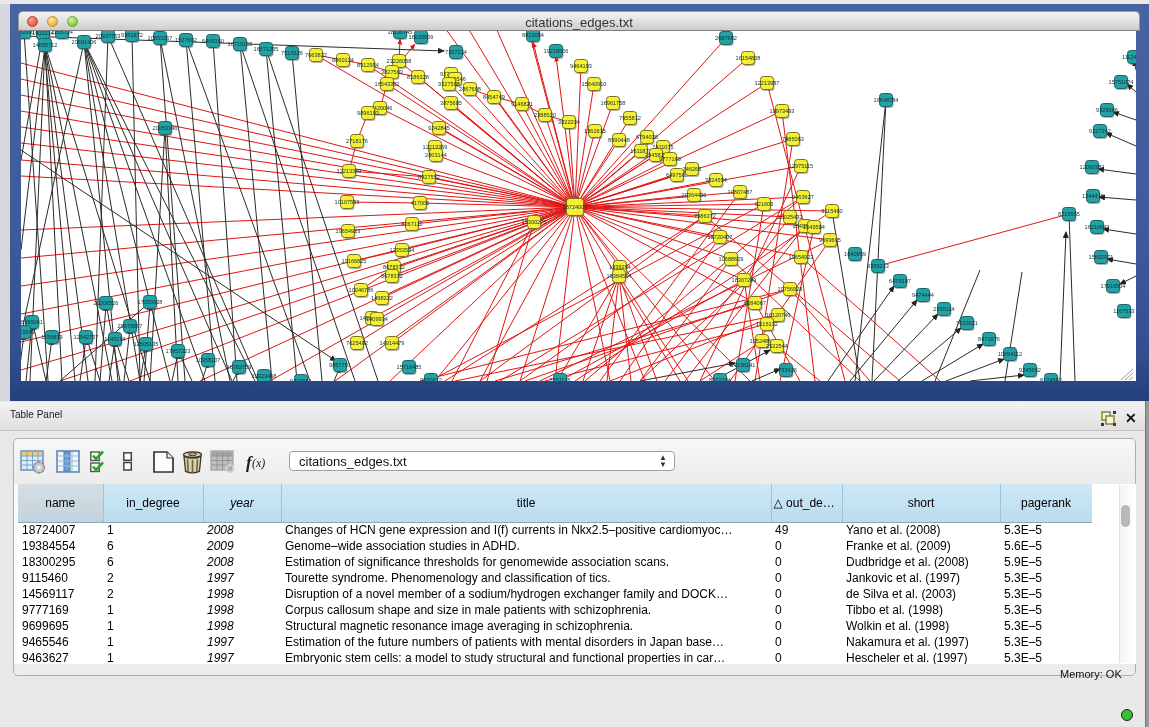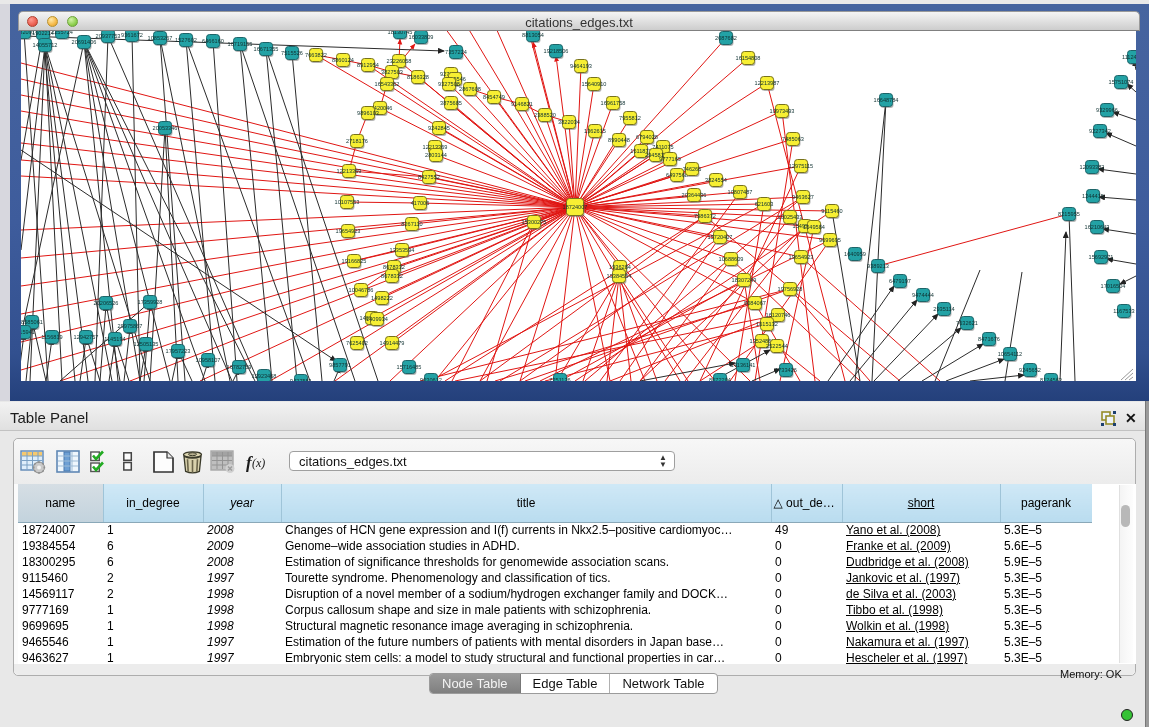--- a/index.html
+++ b/index.html
@@ -17,39 +17,39 @@
   font-size:13px; color:#333; }
 .tl { position:absolute; top:16px; width:11px; height:11px; border-radius:50%; }
 #tl1 { left:27px; background:radial-gradient(circle at 35% 30%, #ff9a90, #ec6253 60%, #c94337); border:0.5px solid #b0402f;}
 #tl2 { left:47px; background:radial-gradient(circle at 35% 30%, #ffe9a8, #f5b947 60%, #d89b2e); border:0.5px solid #b9912c;}
 #tl3 { left:67px; background:radial-gradient(circle at 35% 30%, #d2f2a8, #8fd151 60%, #6cb234); border:0.5px solid #6da23a;}
 
 
 #panelbg { position:absolute; left:0; top:401px; width:1149px; height:326px; background:#e8e8e8; }
 #panelhdr { position:absolute; left:0; top:402px; width:1149px; height:29px;
   background:linear-gradient(180deg,#f2f2f2,#e0e0e0); border-bottom:1px solid #c2c2c2; }
-#panelhdr .t { position:absolute; left:10px; top:7px; font-size:15px; color:#1c1c1c; }
+#panelhdr .t { position:absolute; left:10px; top:7px; font-size:10px; color:#1c1c1c; }
 #floatico { position:absolute; left:1101px; top:411px; width:16px; height:15px; }
 #closeico { position:absolute; left:1125px; top:410px; font-size:14px; font-weight:bold; color:#111; }
 #tpanel { position:absolute; left:13px; top:438px; width:1123px; height:238px;
   background:#fbfbfb; border:1px solid #adadad; border-radius:5px; }
 #toolbar { position:absolute; left:14px; top:439px; width:1121px; height:45px;
   background:linear-gradient(180deg,#f7f7f7,#ececec); border-radius:5px 5px 0 0; }
 #combo { position:absolute; left:289px; top:451px; width:386px; height:20px; background:#fff;
   border:1px solid #9f9f9f; border-radius:4px; font-size:13px; color:#111; padding:2px 0 0 9px; }
 #combo .arrows { position:absolute; right:7px; top:2px; font-size:8px; color:#333; line-height:7px; }
 
 #tbl { position:absolute; left:18px; top:484px; width:1074px; border-collapse:collapse; table-layout:fixed;
   font-size:12px; color:#000; background:#fff; }
 #tbl th { height:38px; font-weight:normal; font-size:12px; text-align:center;
   background:linear-gradient(180deg,#cfe8f6,#b9dcef); border-right:1px solid #9fc4d8; border-bottom:1px solid #8aa8b8; padding:2px;}
 #tbl th.first { background:linear-gradient(180deg,#d6dee4,#c3d3dd); }
 #tbl td { height:16px; padding:0 3px 0 4px; white-space:nowrap; overflow:hidden; }
 #tbl .c0 { width:85px; } #tbl .c1 { width:100px; } #tbl .c2 { width:78px;font-style:italic; }
-#tbl .c3 { width:490px; } #tbl .c4 { width:71px; } #tbl .c5 { width:158px;text-decoration:underline; } #tbl .c6 { width:92px; }
+#tbl .c3 { width:490px; } #tbl .c4 { width:71px; } #tbl .c5 { width:158px; } #tbl .c6 { width:92px; }
 #white-after { position:absolute; left:1092px; top:484px; width:44px; height:180px; background:#fff; }
 #vscroll { position:absolute; left:1119px; top:485px; width:14px; height:178px;
   background:linear-gradient(90deg,#f4f4f4,#fdfdfd); border-left:1px solid #e0e0e0; }
 #vthumb { position:absolute; left:1121px; top:505px; width:9px; height:22px; background:#b8b8b8; border-radius:5px; }
 #tblbottom { position:absolute; left:14px; top:664px; width:1121px; height:11px; background:#ececec; border-radius:0 0 5px 5px; }
 
 #tabs { position:absolute; left:429px; top:673px; height:21px; display:flex;
   border:1px solid #9b9b9b; border-radius:4px; overflow:hidden; background:#fff; }
 .tab { padding:2px 12px 0 12px; font-size:13px; color:#111; border-right:1px solid #b0b0b0; }
 .tab.sel { background:linear-gradient(180deg,#9a9a9a,#7f7f7f); color:#f4f4f4; border-right:1px solid #777; }
@@ -918,21 +918,16 @@
           <td class="c4">0</td>
           <td class="c5">Hescheler et al. (1997)</td>
           <td class="c6">5.3E–5</td>
         </tr>
   </tbody>
     </table>
   <div id="white-after"></div>
   <div id="vscroll"></div>
   <div id="vthumb"></div>
   <div id="tblbottom"></div>
-  <div id="tabs">
-    <div class="tab sel">Node Table</div>
-    <div class="tab">Edge Table</div>
-    <div class="tab">Network Table</div>
-  </div>
   <div id="mem">Memory: OK</div>
   <div id="memdot"></div>
   <div id="rightedge"></div>
 </div>
 
 </body></html>

